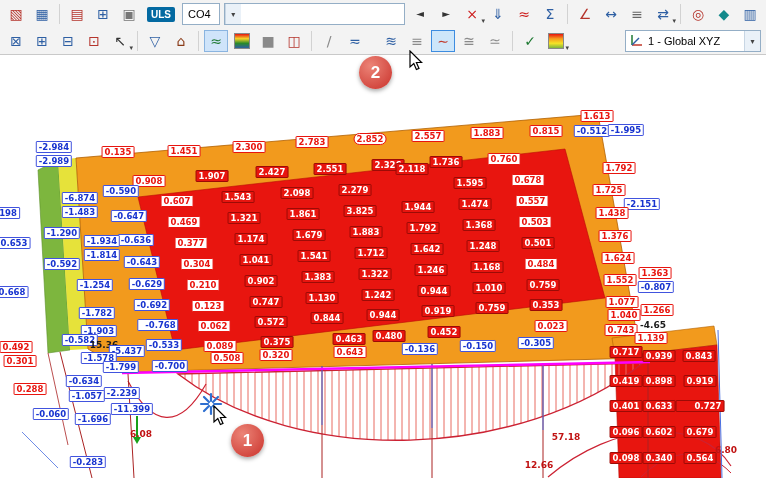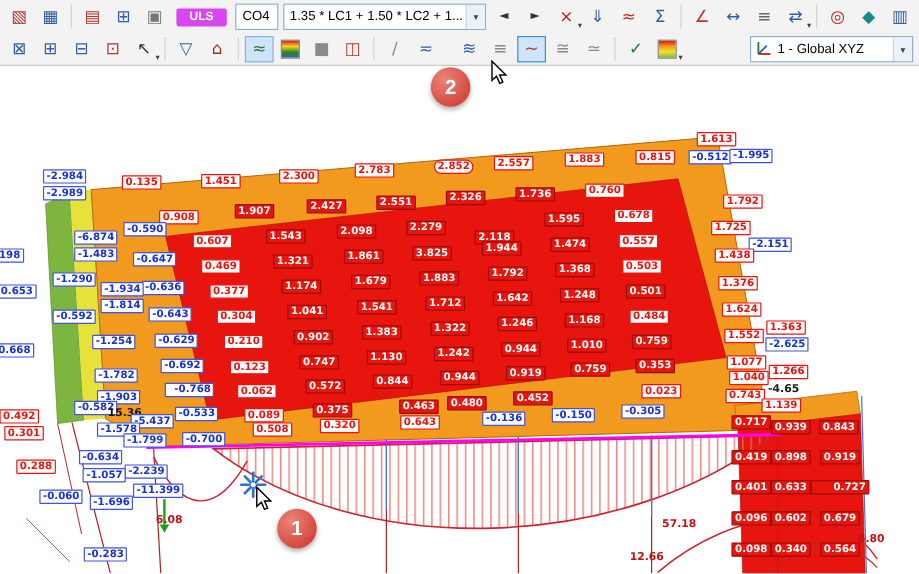--- a/index.html
+++ b/index.html
@@ -12,22 +12,22 @@
   #row1{top:0;height:28px;border-bottom:1px solid #e2e2e2;}
   #row2{top:28px;height:26px;border-bottom:1px solid #c9c9c9;}
   .grp{display:flex;align-items:center;}
   .tb{width:24px;height:22px;display:flex;align-items:center;justify-content:center;
       border:1px solid transparent;background:transparent;font-size:14px;line-height:1;
       position:relative;padding:0;margin:0 1px;font-family:"DejaVu Sans",sans-serif;cursor:default;}
   .tb.selected{background:#cfe4fa;border-color:#8ab4e0;}
   .tb.hover{background:#cde6fa;border-color:#3d8ce0;}
   .tb .caret{position:absolute;right:-2px;bottom:-1px;font-size:7px;color:#444;}
   .sep{width:1px;height:20px;background:#d2d2d2;margin:0 4px;display:inline-block;}
-  .badge{background:#d946ef;color:#fff;font-weight:bold;font-size:10px;
-         padding:2px 11px;border-radius:2px;margin:0 5px;}
+  .badge{background:#0369a1;color:#fff;font-weight:bold;font-size:10px;
+         padding:2px 4px;border-radius:2px;margin:0 5px;}
   .combo{display:flex;align-items:center;height:20px;background:#fff;
          border:1px solid #94aec6;font-size:11px;margin:0 2px;overflow:hidden;}
   .combo .txt{padding:0 5px;white-space:nowrap;overflow:hidden;flex:1;}
   .combo .dd{width:15px;height:100%;border-left:1px solid #c8d6e4;display:flex;
              align-items:center;justify-content:center;font-size:8px;color:#444;background:#eaf1f8;}
   #co4box{width:36px;}
   #loadcombo{width:180px;}
   #axiscombo{margin-left:auto;width:134px;}
   .grad{width:14px;height:14px;border:1px solid #888;
         background:linear-gradient(180deg,#e8150f,#f5d327,#2a8a2a,#2e5fa3);}
@@ -113,38 +113,38 @@
       <line x1="211" y1="407" x2="211" y2="414"></line>
       <line x1="213" y1="406" x2="218" y2="411"></line>
     </g>
   </svg>
 
   <div id="labels">
       <div class="lbl s-w" style="left: 118px; top: 152px;">0.135</div>
       <div class="lbl s-w" style="left: 184px; top: 151px;">1.451</div>
       <div class="lbl s-w" style="left: 249px; top: 147px;">2.300</div>
       <div class="lbl s-w" style="left: 312px; top: 142px;">2.783</div>
-      <div class="lbl s-w" style="left: 378px; top: 139px; border-radius: 6px;">2.852</div>
+      <div class="lbl s-w" style="left: 370px; top: 139px; border-radius: 6px;">2.852</div>
       <div class="lbl s-w" style="left: 428px; top: 136px;">2.557</div>
       <div class="lbl s-w" style="left: 487px; top: 133px;">1.883</div>
       <div class="lbl s-w" style="left: 546px; top: 131px;">0.815</div>
       <div class="lbl s-b" style="left: 592px; top: 131px;">-0.512</div>
       <div class="lbl s-w" style="left: 149px; top: 181px;">0.908</div>
       <div class="lbl s-r" style="left: 212px; top: 176px;">1.907</div>
       <div class="lbl s-r" style="left: 272px; top: 172px;">2.427</div>
       <div class="lbl s-r" style="left: 330px; top: 169px;">2.551</div>
       <div class="lbl s-r" style="left: 388px; top: 165px;">2.326</div>
       <div class="lbl s-r" style="left: 446px; top: 162px;">1.736</div>
       <div class="lbl s-w" style="left: 504px; top: 159px;">0.760</div>
       <div class="lbl s-b" style="left: 121px; top: 191px;">-0.590</div>
       <div class="lbl s-w" style="left: 177px; top: 201px;">0.607</div>
       <div class="lbl s-r" style="left: 238px; top: 197px;">1.543</div>
       <div class="lbl s-r" style="left: 297px; top: 193px;">2.098</div>
       <div class="lbl s-r" style="left: 355px; top: 190px;">2.279</div>
-      <div class="lbl s-r" style="left: 412px; top: 198px;">2.118</div>
+      <div class="lbl s-r" style="left: 412px; top: 169px;">2.118</div>
       <div class="lbl s-r" style="left: 470px; top: 183px;">1.595</div>
       <div class="lbl s-w" style="left: 528px; top: 180px;">0.678</div>
       <div class="lbl s-b" style="left: 129px; top: 216px;">-0.647</div>
       <div class="lbl s-w" style="left: 184px; top: 222px;">0.469</div>
       <div class="lbl s-r" style="left: 244px; top: 218px;">1.321</div>
       <div class="lbl s-r" style="left: 303px; top: 214px;">1.861</div>
       <div class="lbl s-r" style="left: 360px; top: 211px;">3.825</div>
       <div class="lbl s-r" style="left: 418px; top: 207px;">1.944</div>
       <div class="lbl s-r" style="left: 475px; top: 204px;">1.474</div>
       <div class="lbl s-w" style="left: 532px; top: 201px;">0.557</div>
@@ -190,36 +190,36 @@
       <div class="lbl s-r" style="left: 546px; top: 305px;">0.353</div>
       <div class="lbl s-b" style="left: 164px; top: 345px;">-0.533</div>
       <div class="lbl s-w" style="left: 220px; top: 346px;">0.089</div>
       <div class="lbl s-r" style="left: 277px; top: 342px;">0.375</div>
       <div class="lbl s-r" style="left: 323px; top: 339px; margin-left: 26px;">0.463</div>
       <div class="lbl s-r" style="left: 389px; top: 336px;">0.480</div>
       <div class="lbl s-r" style="left: 444px; top: 332px;">0.452</div>
       <div class="lbl s-w" style="left: 551px; top: 326px;">0.023</div>
       <div class="lbl s-b" style="left: 170px; top: 366px;">-0.700</div>
       <div class="lbl s-w" style="left: 227px; top: 358px;">0.508</div>
-      <div class="lbl s-w" style="left: 283px; top: 355px;">0.320</div>
+      <div class="lbl s-w" style="left: 276px; top: 355px;">0.320</div>
       <div class="lbl s-w" style="left: 350px; top: 352px;">0.643</div>
       <div class="lbl s-b" style="left: 420px; top: 349px;">-0.136</div>
       <div class="lbl s-b" style="left: 478px; top: 346px;">-0.150</div>
       <div class="lbl s-b" style="left: 536px; top: 343px;">-0.305</div>
       <div class="lbl s-w" style="left: 597px; top: 116px;">1.613</div>
       <div class="lbl s-b" style="left: 626px; top: 130px;">-1.995</div>
       <div class="lbl s-w" style="left: 619px; top: 168px;">1.792</div>
       <div class="lbl s-w" style="left: 609px; top: 190px;">1.725</div>
       <div class="lbl s-b" style="left: 642px; top: 204px;">-2.151</div>
       <div class="lbl s-w" style="left: 612px; top: 213px;">1.438</div>
       <div class="lbl s-w" style="left: 615px; top: 236px;">1.376</div>
       <div class="lbl s-w" style="left: 618px; top: 258px;">1.624</div>
       <div class="lbl s-w" style="left: 620px; top: 280px;">1.552</div>
       <div class="lbl s-w" style="left: 655px; top: 273px;">1.363</div>
-      <div class="lbl s-b" style="left: 656px; top: 287px;">-2.625</div>
+      <div class="lbl s-b" style="left: 656px; top: 287px;">-0.807</div>
       <div class="lbl s-w" style="left: 622px; top: 302px;">1.077</div>
       <div class="lbl s-w" style="left: 624px; top: 315px;">1.040</div>
       <div class="lbl s-w" style="left: 657px; top: 310px;">1.266</div>
       <div class="lbl s-w" style="left: 621px; top: 330px;">0.743</div>
       <div class="lbl s-k" style="left: 653px; top: 325px;">-4.65</div>
       <div class="lbl s-w" style="left: 651px; top: 338px;">1.139</div>
       <div class="lbl s-r" style="left: 626px; top: 352px;">0.717</div>
       <div class="lbl s-r" style="left: 659px; top: 356px;">0.939</div>
       <div class="lbl s-r" style="left: 699px; top: 356px;">0.843</div>
       <div class="lbl s-r" style="left: 626px; top: 381px;">0.419</div>
@@ -286,21 +286,20 @@
         </button>
         <button class="tb">
           <span style="color: rgb(119, 119, 119);">▣</span>
         </button>
       </span>
     <span class="badge">ULS</span>
     <span class="combo" id="co4box">
       <span class="txt">CO4</span>
     </span>
     <span class="combo" id="loadcombo">
-      <span class="txt">1.35 * LC1 + 1.50 * LC2 + 1...</span>
       <span class="dd">▾</span>
     </span>
     <span id="r1b" class="grp">
         <button class="tb">
           <span style="color: rgb(51, 51, 51); font-size: 10px;">◄</span>
         </button>
         <button class="tb">
           <span style="color: rgb(51, 51, 51); font-size: 10px;">►</span>
         </button>
         <button class="tb">

